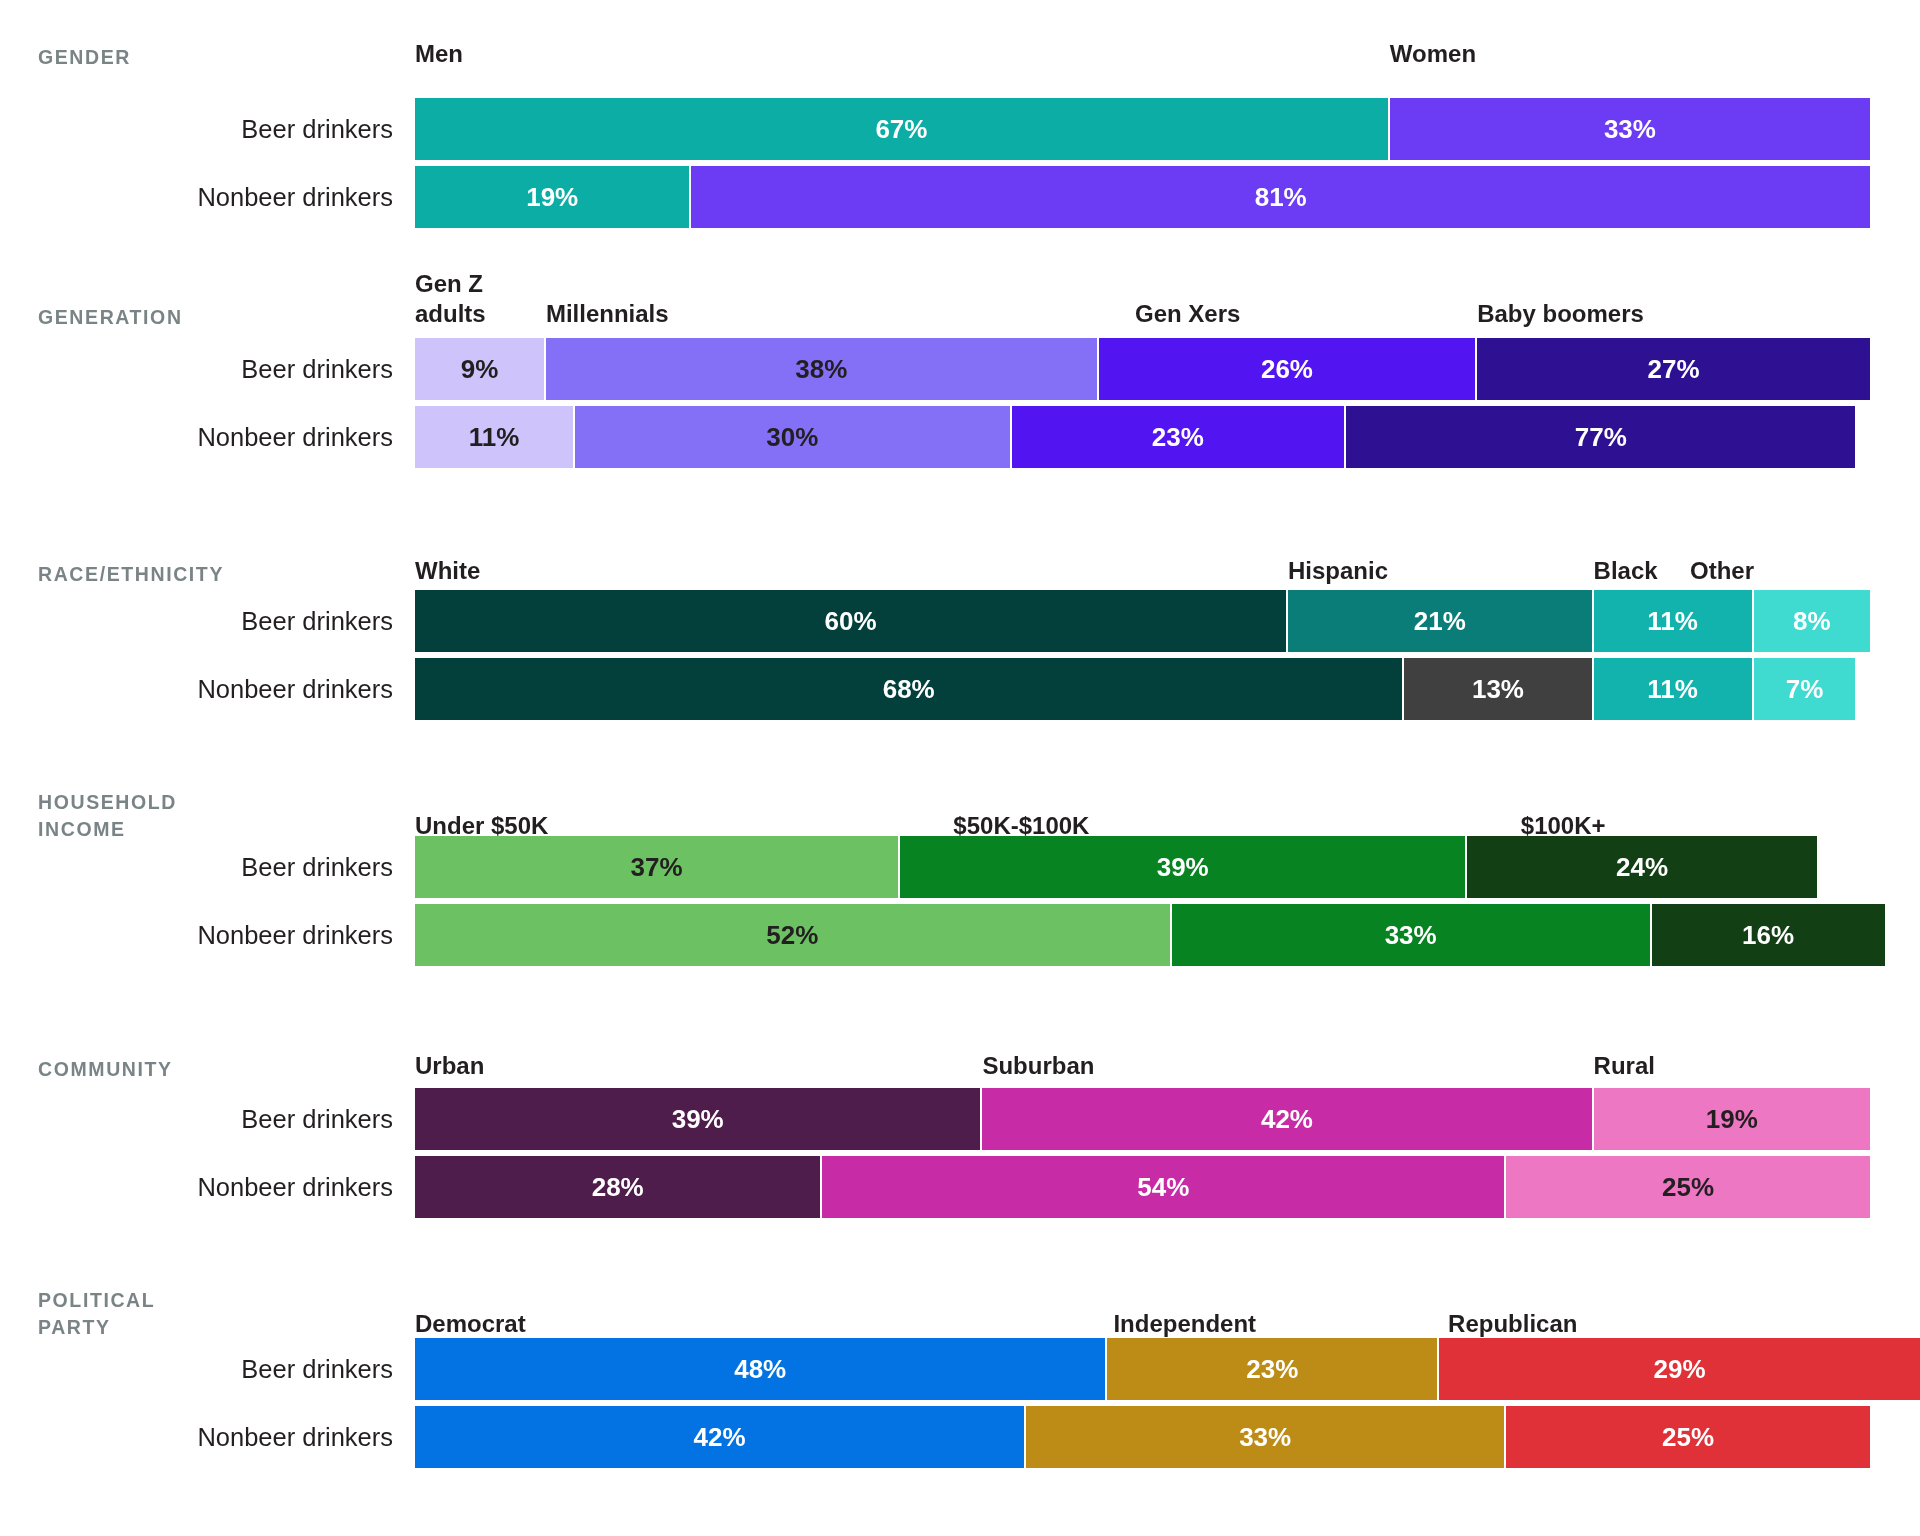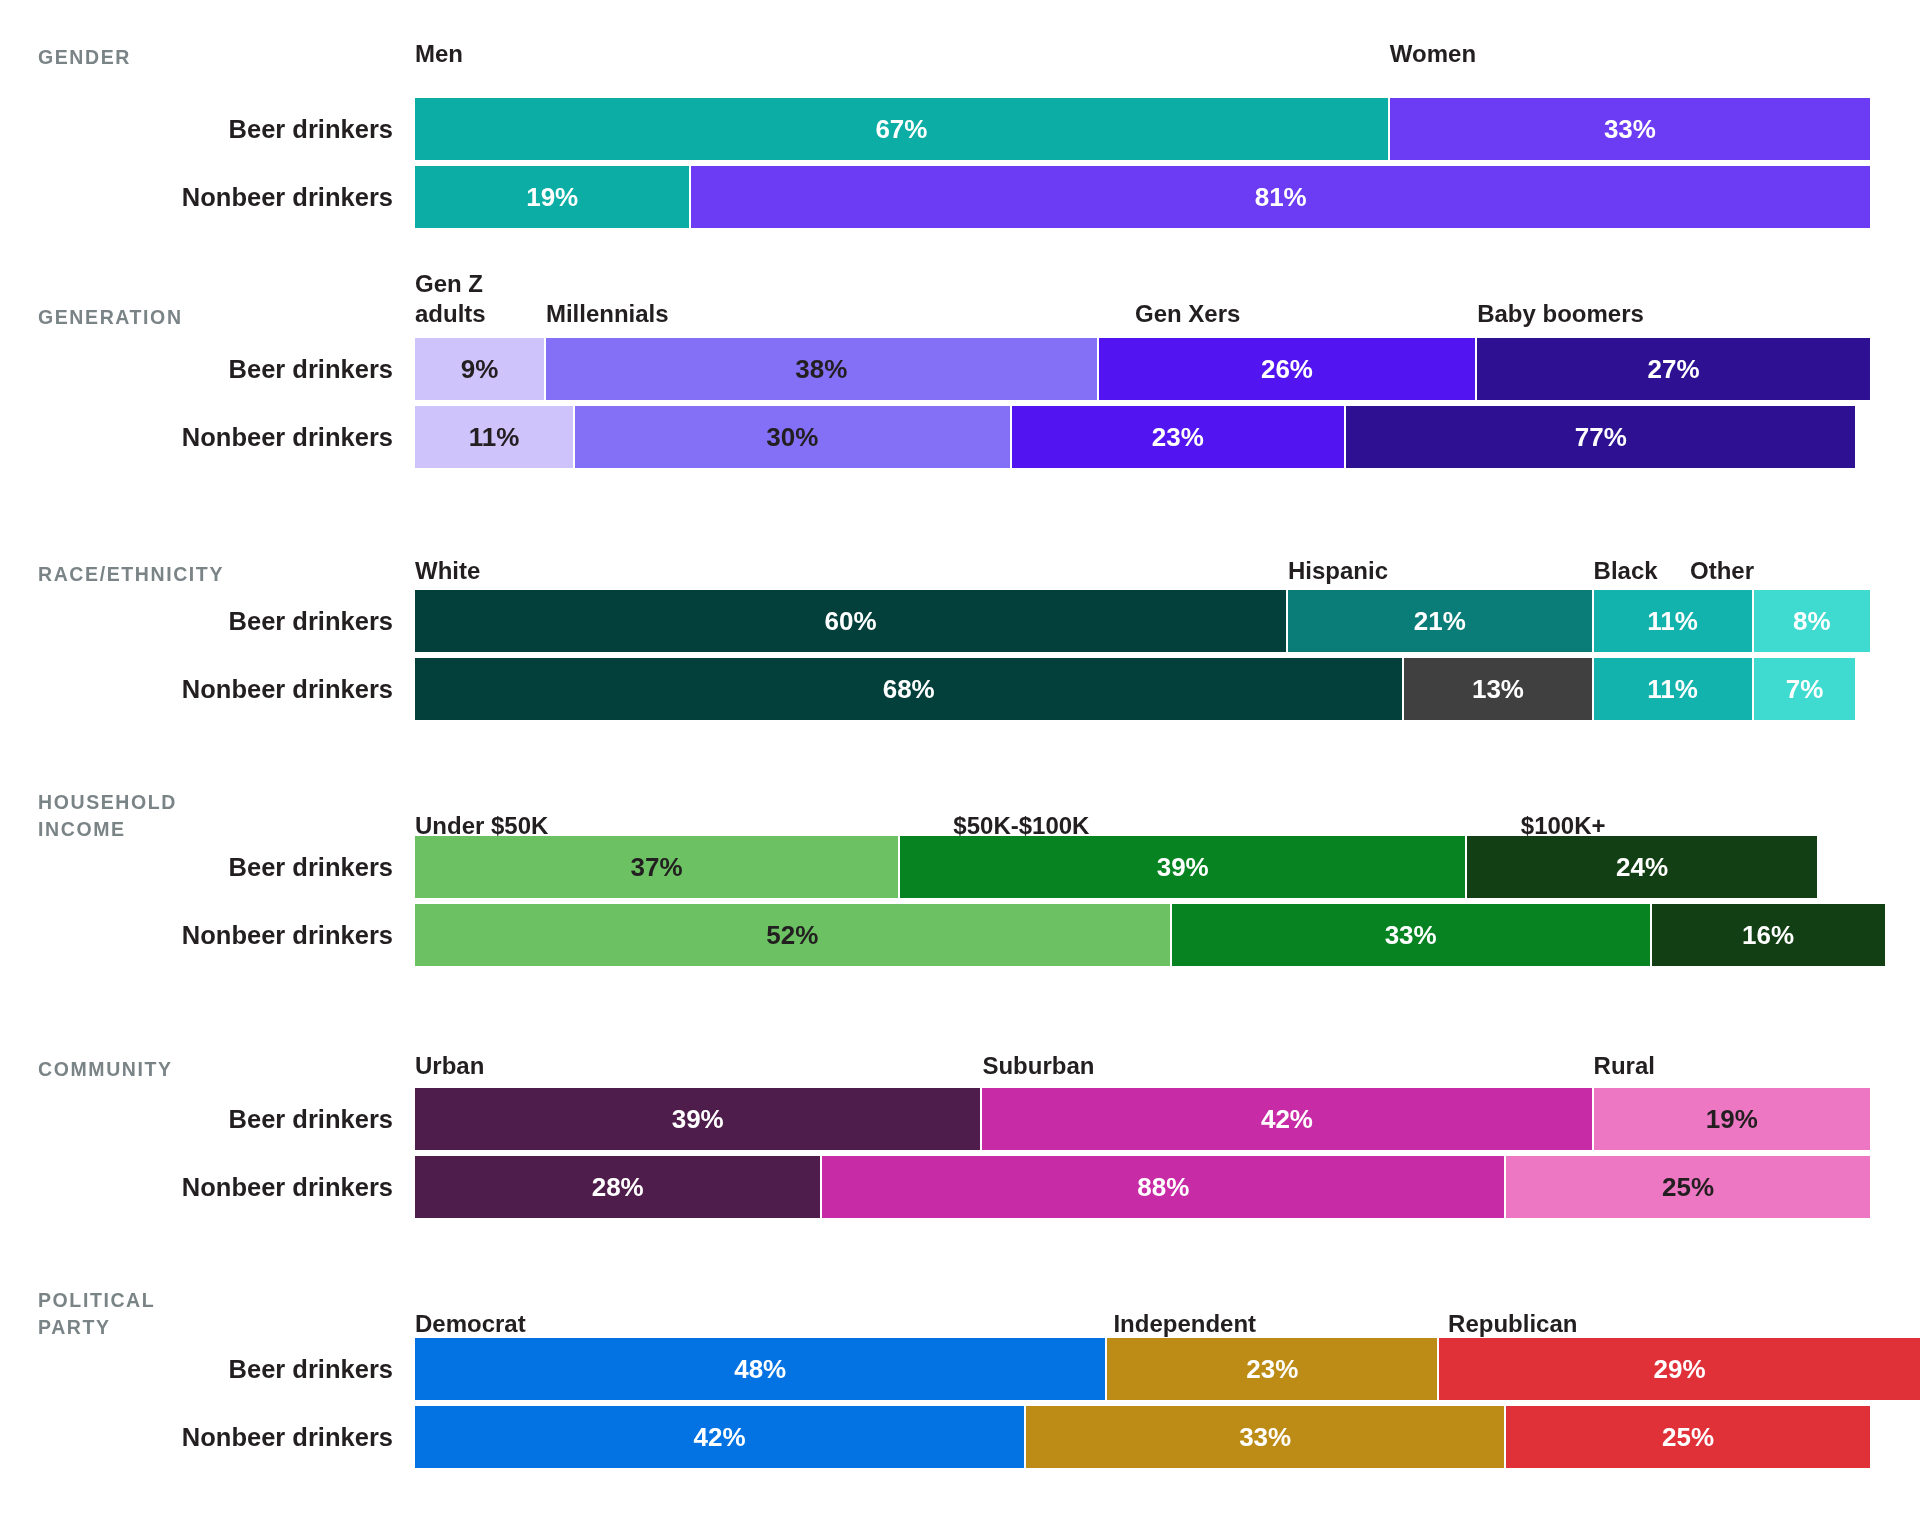--- a/index.html
+++ b/index.html
@@ -60,21 +60,21 @@
     width: 100%;
   }
 
   .row-label {
     width: 415px;
     flex: 0 0 415px;
     text-align: right;
     padding-right: 22px;
     color: #231f20;
     font-size: 25.5px;
-    font-weight: bold;
+    font-weight: normal;
     line-height: 1.1;
   }
 
   .bars {
     flex: 1 1 auto;
     display: flex;
     height: 100%;
   }
 
   .seg {
@@ -270,21 +270,21 @@
         </div>
       </div>
     </div>
     <div class="bar-row" style="position: absolute; left: 0px; top: 1156px; width: 1920px; height: 62px;">
       <div class="row-label">Nonbeer drinkers</div>
       <div class="bars" style="width: 1455px;">
         <div class="seg" style="width: 407.4px; background: rgb(79, 29, 75);">
           <span>28%</span>
         </div>
         <div class="seg" style="width: 683.85px; background: rgb(200, 43, 166);">
-          <span>88%</span>
+          <span>54%</span>
         </div>
         <div class="seg dark-text" style="width: 363.75px; background: rgb(238, 119, 196);">
           <span>25%</span>
         </div>
       </div>
     </div>
     <div class="section-header-row" style="position: absolute; left: 0px; top: 1268px; width: 1920px; height: 72px;">
       <div class="section-title">POLITICAL
 PARTY</div>
       <div class="cat-label-track">

